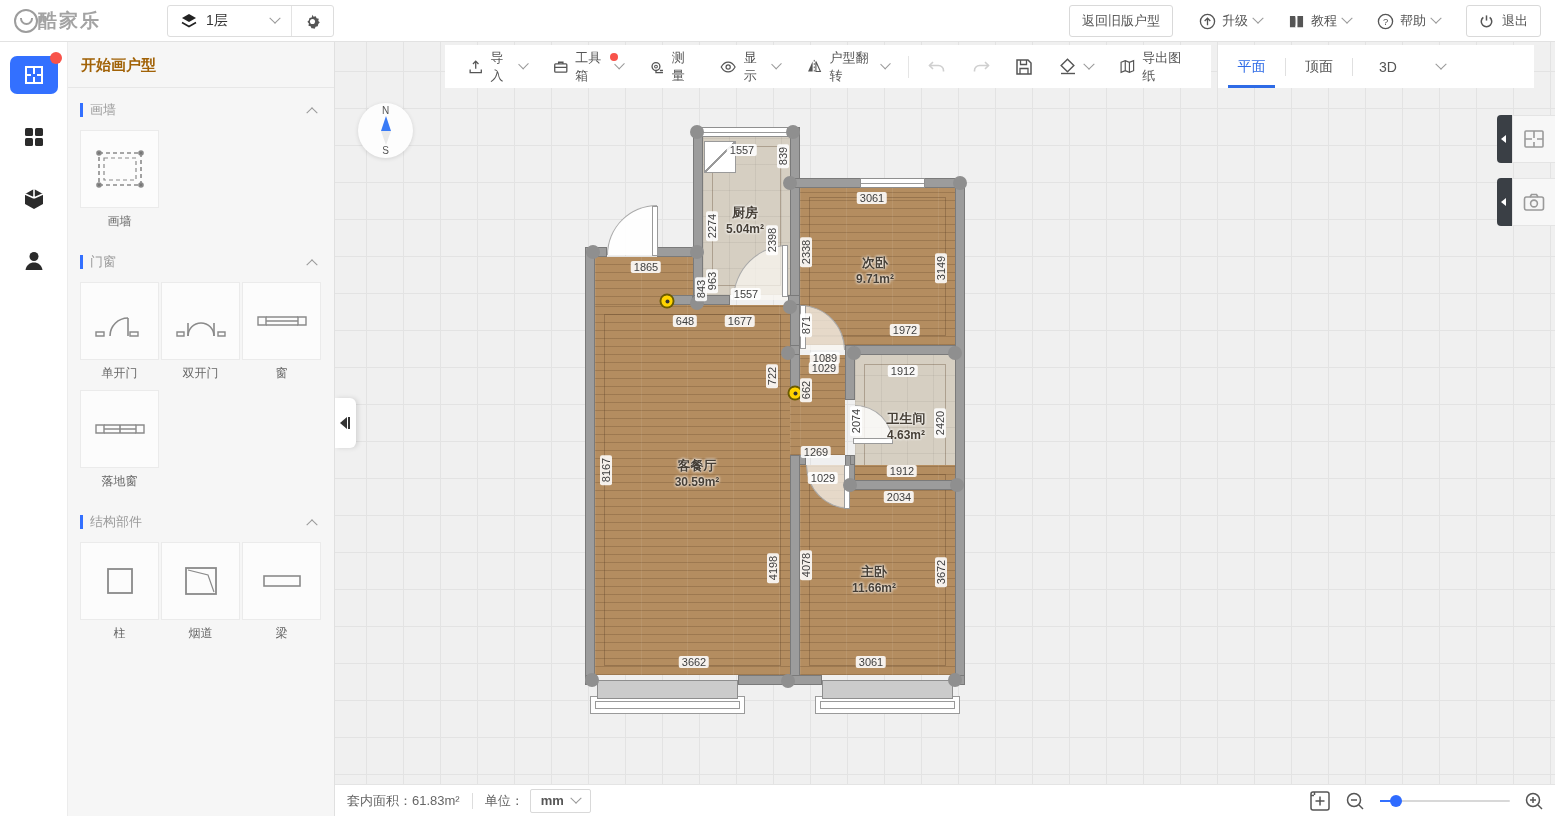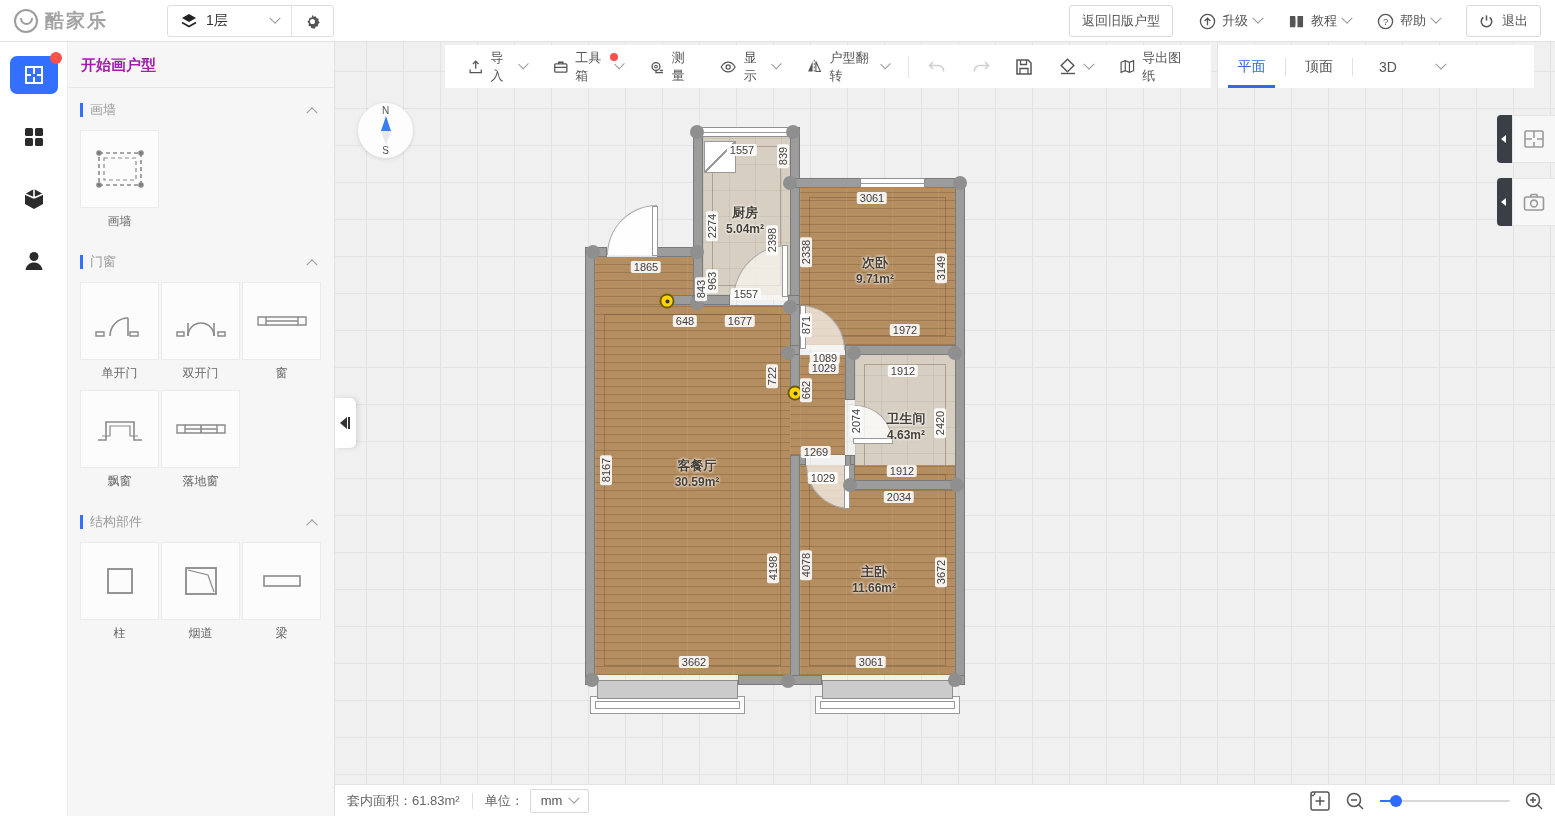--- a/index.html
+++ b/index.html
@@ -1,20 +1,20 @@
 <!DOCTYPE html>
 <html><head>
 <meta charset="utf-8">
 <style>
   * { margin:0; padding:0; box-sizing:border-box; }
   html,body { width:1555px; height:816px; overflow:hidden; font-family:"Liberation Sans","DejaVu Sans",sans-serif; background:#f0f0f0; }
 
   
   #topbar { position:absolute; left:0; top:0; width:1555px; height:42px; background:#fff; border-bottom:1px solid #e2e2e2; z-index:50; }
-  #logo { position:absolute; left:14px; top:8px; display:flex; align-items:center; gap:7px; color:#9d9d9d; }
+  #logo { position:absolute; left:14px; top:8px; display:flex; align-items:center; color:#9d9d9d; }
   #logo .ring { width:24px; height:24px; border:2.5px solid #9d9d9d; border-radius:50%; position:relative; }
   #logo .ring::after { content:""; position:absolute; left:4px; top:7px; width:9px; height:5px; border:2px solid #9d9d9d; border-top:0; border-radius:0 0 8px 8px; }
   #logo .brand { font-size:19px; letter-spacing:2px; font-weight:bold; color:#a3a3a3; }
   #floorsel { position:absolute; left:167px; top:5px; width:167px; height:32px; background:#fff; border:1px solid #ddd; border-radius:3px; display:flex; align-items:stretch; }
   #floorsel .cell { display:flex; align-items:center; gap:8px; padding:0 12px; font-size:14px; color:#333; cursor:pointer; }
   #floorsel .cell.first { flex:1; border-right:1px solid #e3e3e3; }
   .chev { width:8px; height:8px; border-right:1.5px solid #999; border-bottom:1.5px solid #999; transform:rotate(45deg) translate(-2px,-2px); display:inline-block; }
   .chev.up { transform:rotate(-135deg) translate(-2px,-2px); }
   #tb-right { position:absolute; right:0; top:0; height:42px; display:flex; align-items:center; gap:26px; padding-right:14px; }
   .tb-btn { border:1px solid #d9d9d9; border-radius:3px; background:#fff; font-size:13px; color:#555; padding:6px 12px; cursor:pointer; display:flex; align-items:center; gap:8px; }
@@ -23,21 +23,21 @@
 
   
   #rail { position:absolute; left:0; top:42px; width:68px; bottom:0; background:#fff; border-right:1px solid #ececec; z-index:40; }
   #rail-active { position:absolute; left:10px; top:14px; width:48px; height:38px; background:#3370ff; border-radius:7px; cursor:pointer; }
   #rail-active svg { position:absolute; left:15px; top:10px; }
   #rail-active .dot { position:absolute; right:-4px; top:-4px; width:12px; height:12px; border-radius:50%; background:#f8534a; }
   .rail-ic { position:absolute; left:22px; width:24px; height:24px; cursor:pointer; }
 
   
   #panel { position:absolute; left:68px; top:42px; width:267px; bottom:0; background:#f6f6f6; border-right:1px solid #e0e0e0; z-index:30; }
-  #panel-title { height:46px; line-height:46px; padding-left:13px; font-size:15px; color:#a21caf; font-weight:bold; border-bottom:1px solid #e7e7e7; }
+  #panel-title { height:46px; line-height:46px; padding-left:13px; font-size:15px; color:#a16207; font-weight:bold; border-bottom:1px solid #e7e7e7; }
   .sect { padding:10px 12px 4px 12px; }
   .sect-head { display:flex; align-items:center; height:24px; cursor:pointer; }
   .sect-bar { width:3px; height:14px; background:#3370ff; margin-right:7px; }
   .sect-title { font-size:13px; color:#9b9b9b; flex:1; }
   .grid { display:flex; flex-wrap:wrap; gap:2px; margin-top:8px; }
   .item { width:79px; cursor:pointer; }
   .item .card { width:79px; height:78px; background:#fcfcfc; border:1px solid #ebebeb; display:flex; align-items:center; justify-content:center; }
   .item .lbl { text-align:center; font-size:12px; color:#666; padding:5px 0 6px 0; }
 
   
@@ -101,21 +101,21 @@
   .ynode::after { content:""; position:absolute; left:50%; top:50%; width:4px; height:4px; border-radius:50%; background:#333; transform:translate(-50%,-50%); }
   .dim { position:absolute; transform:translate(-50%,-50%); font-size:11px; color:#3f3f3f; background:rgba(255,255,255,.88); padding:0 3px; border-radius:2px; white-space:nowrap; z-index:8; }
   .dim.v { transform:translate(-50%,-50%) rotate(-90deg); }
   .roomlabel { position:absolute; transform:translate(-50%,-50%); text-align:center; z-index:8; color:#463f36; text-shadow:0 0 3px #fff,0 0 3px #fff; }
   .roomlabel .nm { font-size:13px; font-weight:bold; }
   .roomlabel .ar { font-size:12px; font-weight:bold; }
 
   
   #statusbar { position:absolute; left:335px; right:0; bottom:0; height:32px; background:#fff; border-top:1px solid #e4e4e4; display:flex; align-items:center; font-size:13px; color:#666; z-index:25; }
   #statusbar .sep { width:1px; height:16px; background:#ddd; margin:0 12px; }
-  #unit-dd { border:1px solid #d9d9d9; border-radius:2px; background:#fff; height:24px; padding:0 10px; display:flex; align-items:center; gap:8px; margin-left:6px; font-size:13px; color:#555; cursor:pointer; }
+  #unit-dd { border:1px solid #d9d9d9; border-radius:2px; background:#fff; height:24px; padding:0 10px; display:flex; align-items:center; gap:8px; margin-left:6px; font-size:13px; color:#555; cursor:pointer;font-weight:bold; }
   #zoomctl { position:absolute; right:6px; top:0; height:32px; display:flex; align-items:center; gap:14px; }
   #slider { position:relative; width:130px; height:2px; background:#d8d8d8; border-radius:1px; }
   #slider .fill { position:absolute; left:0; top:0; height:2px; background:#3370ff; }
   #slider .knob { position:absolute; top:50%; transform:translate(-50%,-50%); width:12px; height:12px; border-radius:50%; background:#2f6bff; cursor:pointer; }
 </style>
 </head>
 <body>
 
 <div id="topbar">
   <div id="logo">
@@ -258,29 +258,20 @@
             <div class="lbl">双开门</div>
           </div>
           <div class="item">
             <div class="card">
               <svg width="60" height="46" viewBox="0 0 60 46" fill="none" stroke="#8a8a8a" stroke-width="1.6">
                 <path d="M6 19h8v8H6zM46 19h8v8h-8z" stroke-width="1.4"></path>
                 <path d="M14 19h32M14 23h32M14 27h32"></path>
               </svg>
             </div>
             <div class="lbl">窗</div>
-          </div>
-          <div class="item">
-            <div class="card">
-              <svg width="60" height="46" viewBox="0 0 60 46" fill="none" stroke="#8a8a8a" stroke-width="1.6">
-                <path d="M8 34h8V16h28v18h8" stroke-width="1.6"></path>
-                <path d="M12 30h8V20h20v10h8" stroke-width="1.2"></path>
-              </svg>
-            </div>
-            <div class="lbl">飘窗</div>
           </div>
           <div class="item">
             <div class="card">
               <svg width="60" height="46" viewBox="0 0 60 46" fill="none" stroke="#8a8a8a" stroke-width="1.6">
                 <path d="M6 19h8v8H6zM46 19h8v8h-8z" stroke-width="1.4"></path>
                 <path d="M14 19h32M14 23h32M14 27h32M30 19v8"></path>
               </svg>
             </div>
             <div class="lbl">落地窗</div>
           </div>

